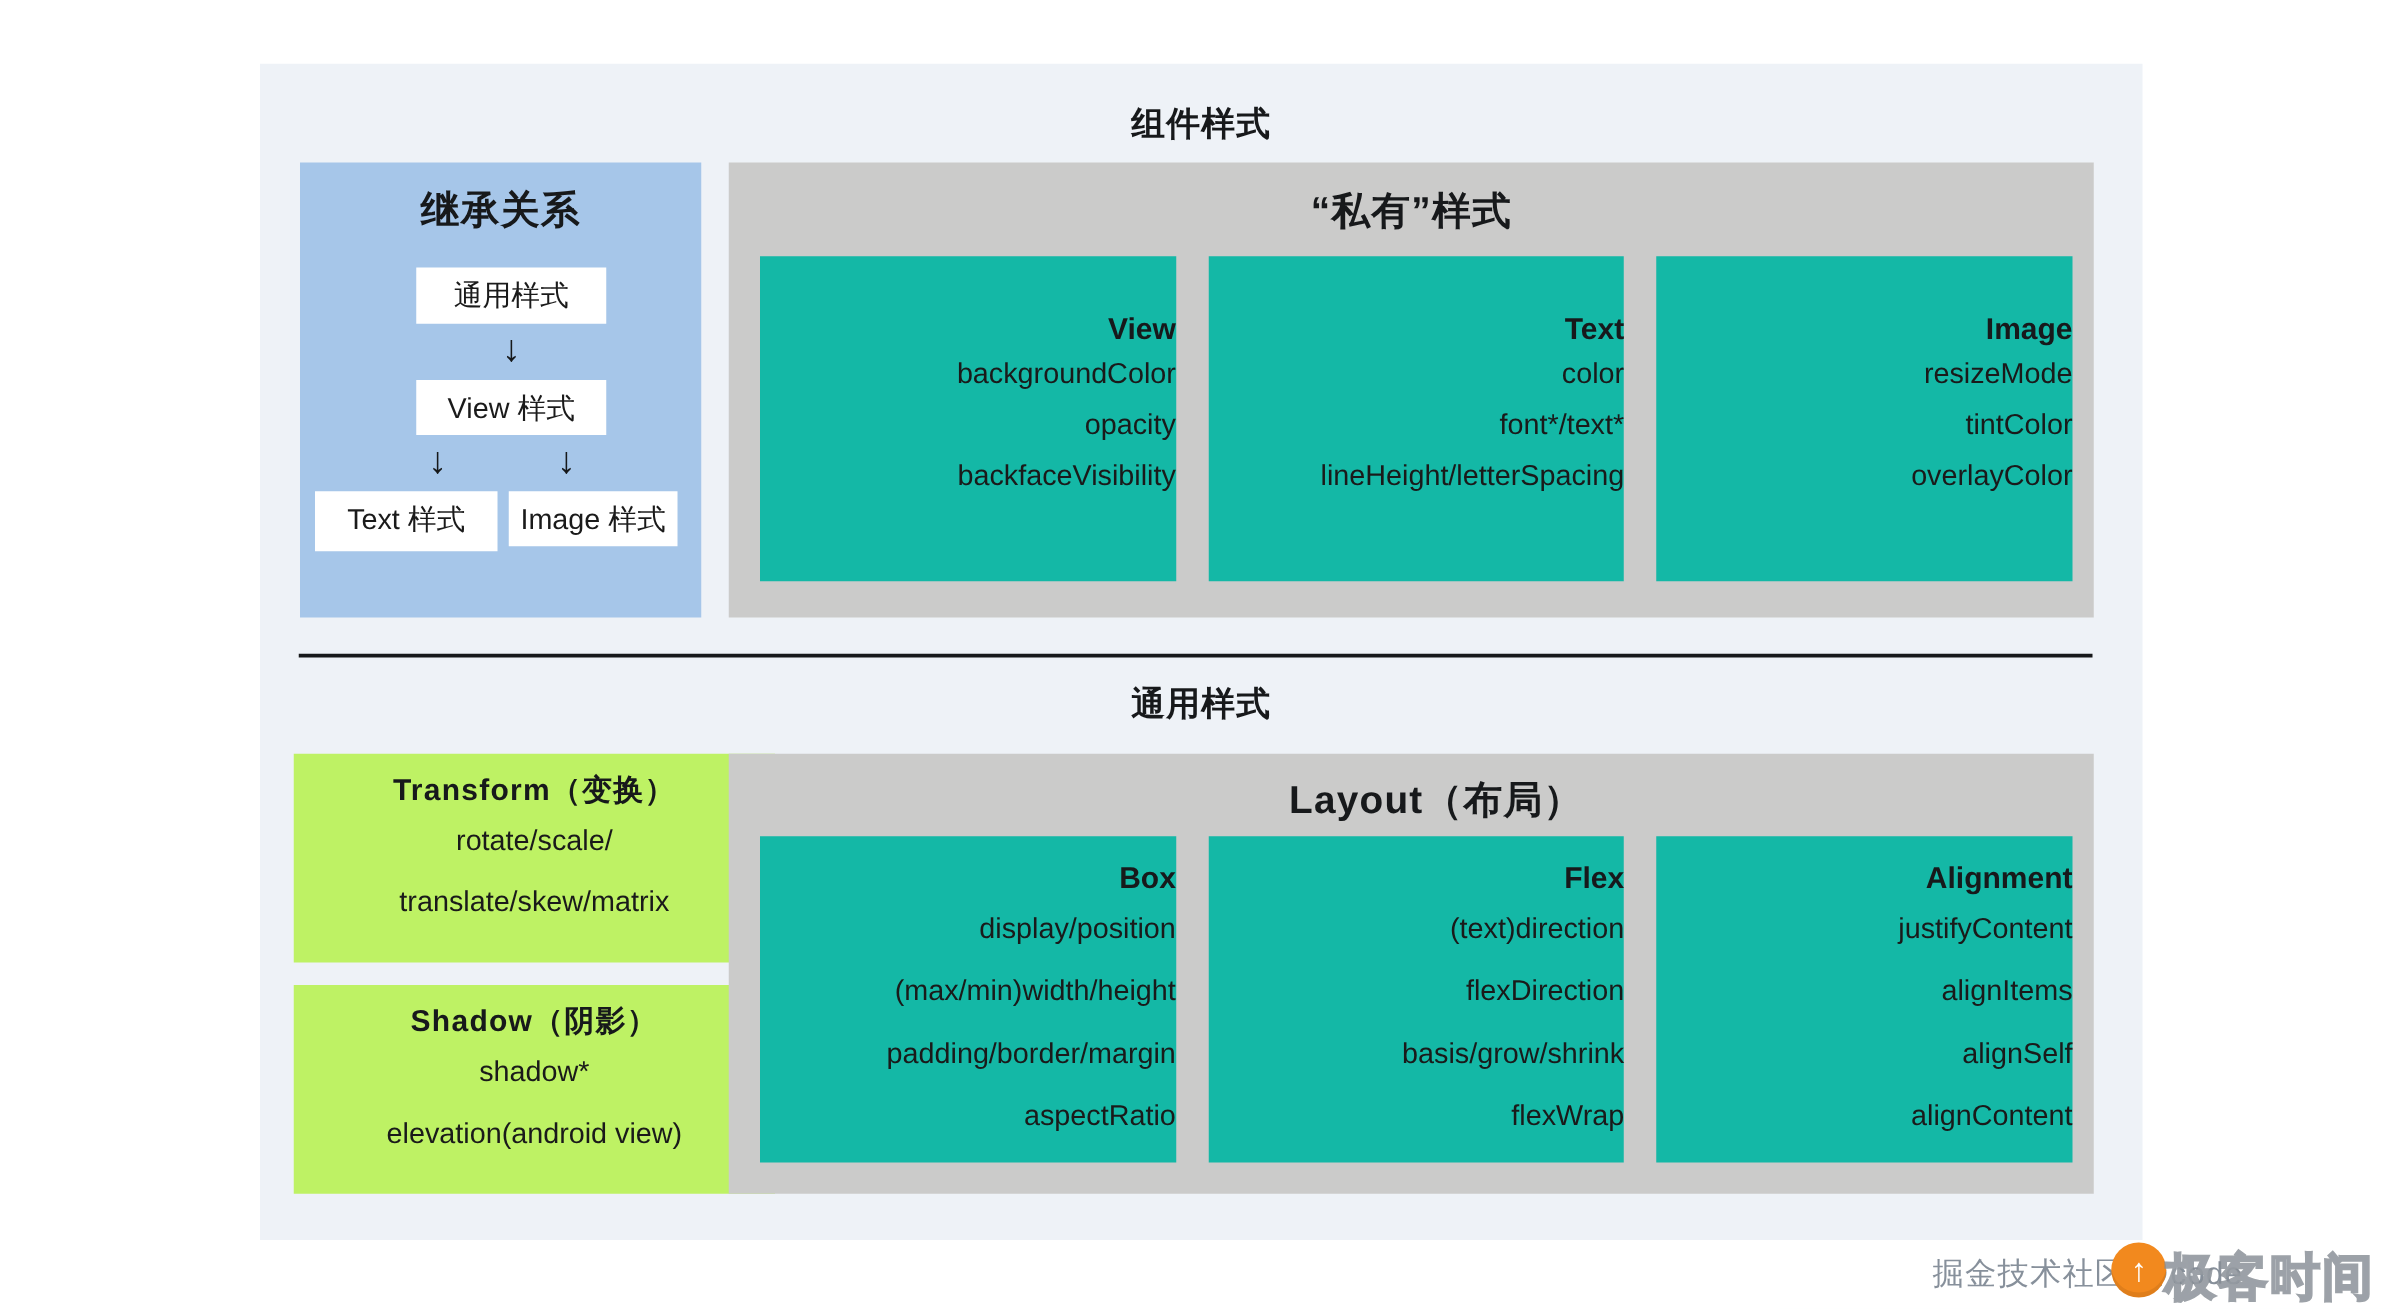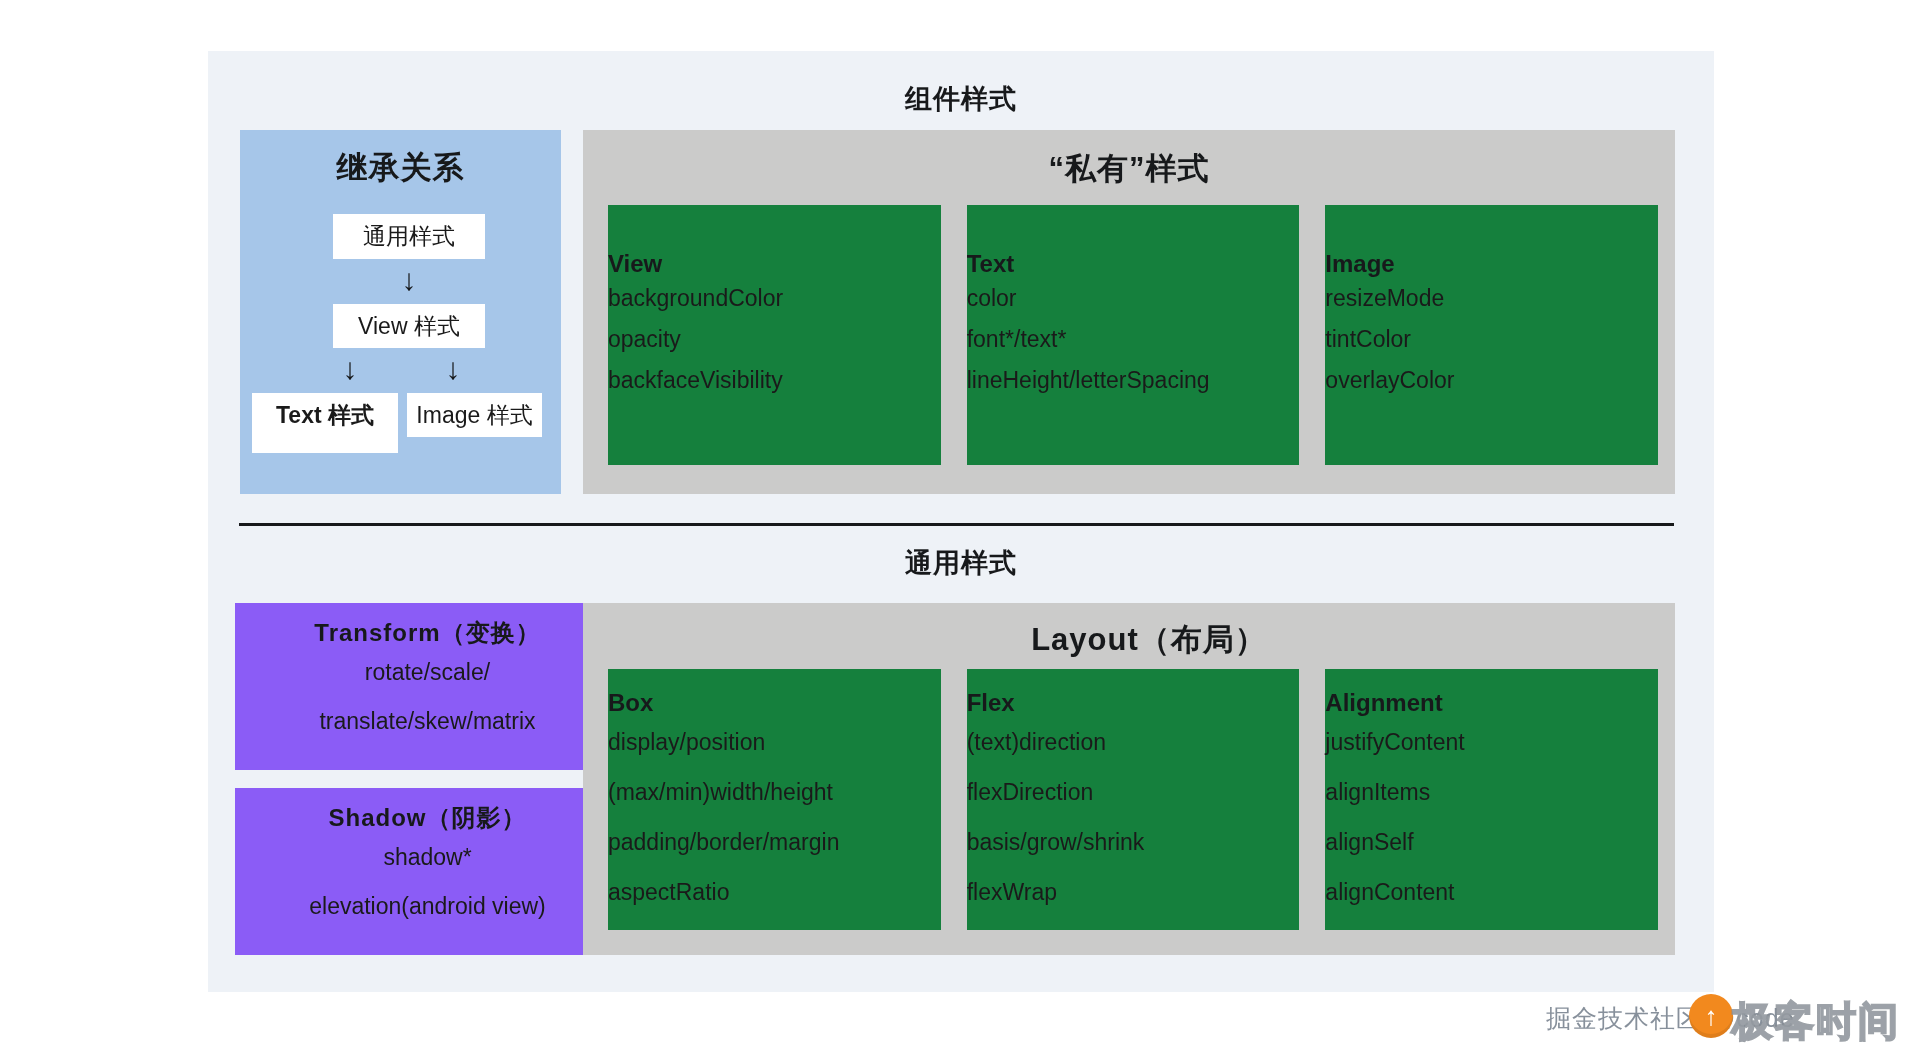--- a/index.html
+++ b/index.html
@@ -31,21 +31,21 @@
     color: #17191b; letter-spacing: 1px;
   }
   .blue-box .box-header { margin-top: 23px; }
 
   .flow-node {
     position: absolute; background: #ffffff; text-align: center;
     font-size: 23px; color: #1a1a1a;
   }
   .flow-root { left: 93px; top: 84px;  width: 152px; height: 45px; line-height: 45px; }
   .flow-mid  { left: 93px; top: 174px; width: 152px; height: 44px; line-height: 44px; }
-  .flow-leaf-1 { left: 12px;  top: 263px; width: 146px; height: 60px; line-height: 44px; font-weight: bold; }
+  .flow-leaf-1 { left: 12px;  top: 263px; width: 146px; height: 48px; line-height: 44px; }
   .flow-leaf-2 { left: 167px; top: 263px; width: 135px; height: 44px; line-height: 44px; }
 
   .arrow {
     position: absolute; width: 22px; text-align: center;
     font-size: 30px; font-weight: 700; color: #16181a; line-height: 42px;
   }
   .arrow-1 { left: 158px; top: 129px; }
   .arrow-2 { left: 99px;  top: 218px; }
   .arrow-3 { left: 202px; top: 218px; }
 
@@ -53,31 +53,31 @@
   .gray-box { position: absolute; background: #cbcbca; }
   .gray-top    { left: 583px; top: 130px; width: 1092px; height: 364px; }
   .gray-layout { left: 583px; top: 603px; width: 1092px; height: 352px; padding-left: 40px; }
   .gray-top .box-header { margin-top: 24px; }
   .gray-layout .box-header { margin-top: 22px; }
 
   .cards { position: absolute; left: 25px; right: 17px; display: flex; gap: 26px; }
   .gray-top .cards    { top: 75px; height: 260px; }
   .gray-layout .cards { top: 66px; height: 261px; }
 
-  .card { flex: 1; background: #15803d; text-align: left; }
+  .card { flex: 1; background: #14b8a6; text-align: right; }
   .card-title { font-size: 24px; font-weight: 700; line-height: 29px; color: #17191b; }
   .gray-top .card-title    { margin-top: 44px; }
   .gray-layout .card-title { margin-top: 19px; }
   .card-item { font-size: 23px; color: #1a1a1a; }
   .gray-top .card-item { line-height: 41px; }
   .gray-top .card-item:first-of-type { margin-top: 14px; }
   .gray-layout .card-item { line-height: 50px; }
   .gray-layout .card-item:first-of-type { margin-top: 11px; }
 
-  .side-box { position: absolute; left: 235px; width: 385px; height: 167px; background: #8b5cf6; text-align: center; }
+  .side-box { position: absolute; left: 235px; width: 385px; height: 167px; background: #bef264; text-align: center; }
   .box-transform { top: 603px; }
   .box-shadow    { top: 788px; }
   .side-box .box-header { margin-top: 15px; font-size: 24px; }
   .side-item { font-size: 23px; color: #1a1a1a; line-height: 49px; }
   .side-item:first-of-type { margin-top: 16px; }
 
   
   .divider {
     position: absolute; left: 239px; top: 523px; width: 1435px; height: 3px;
     background: #17191b;

